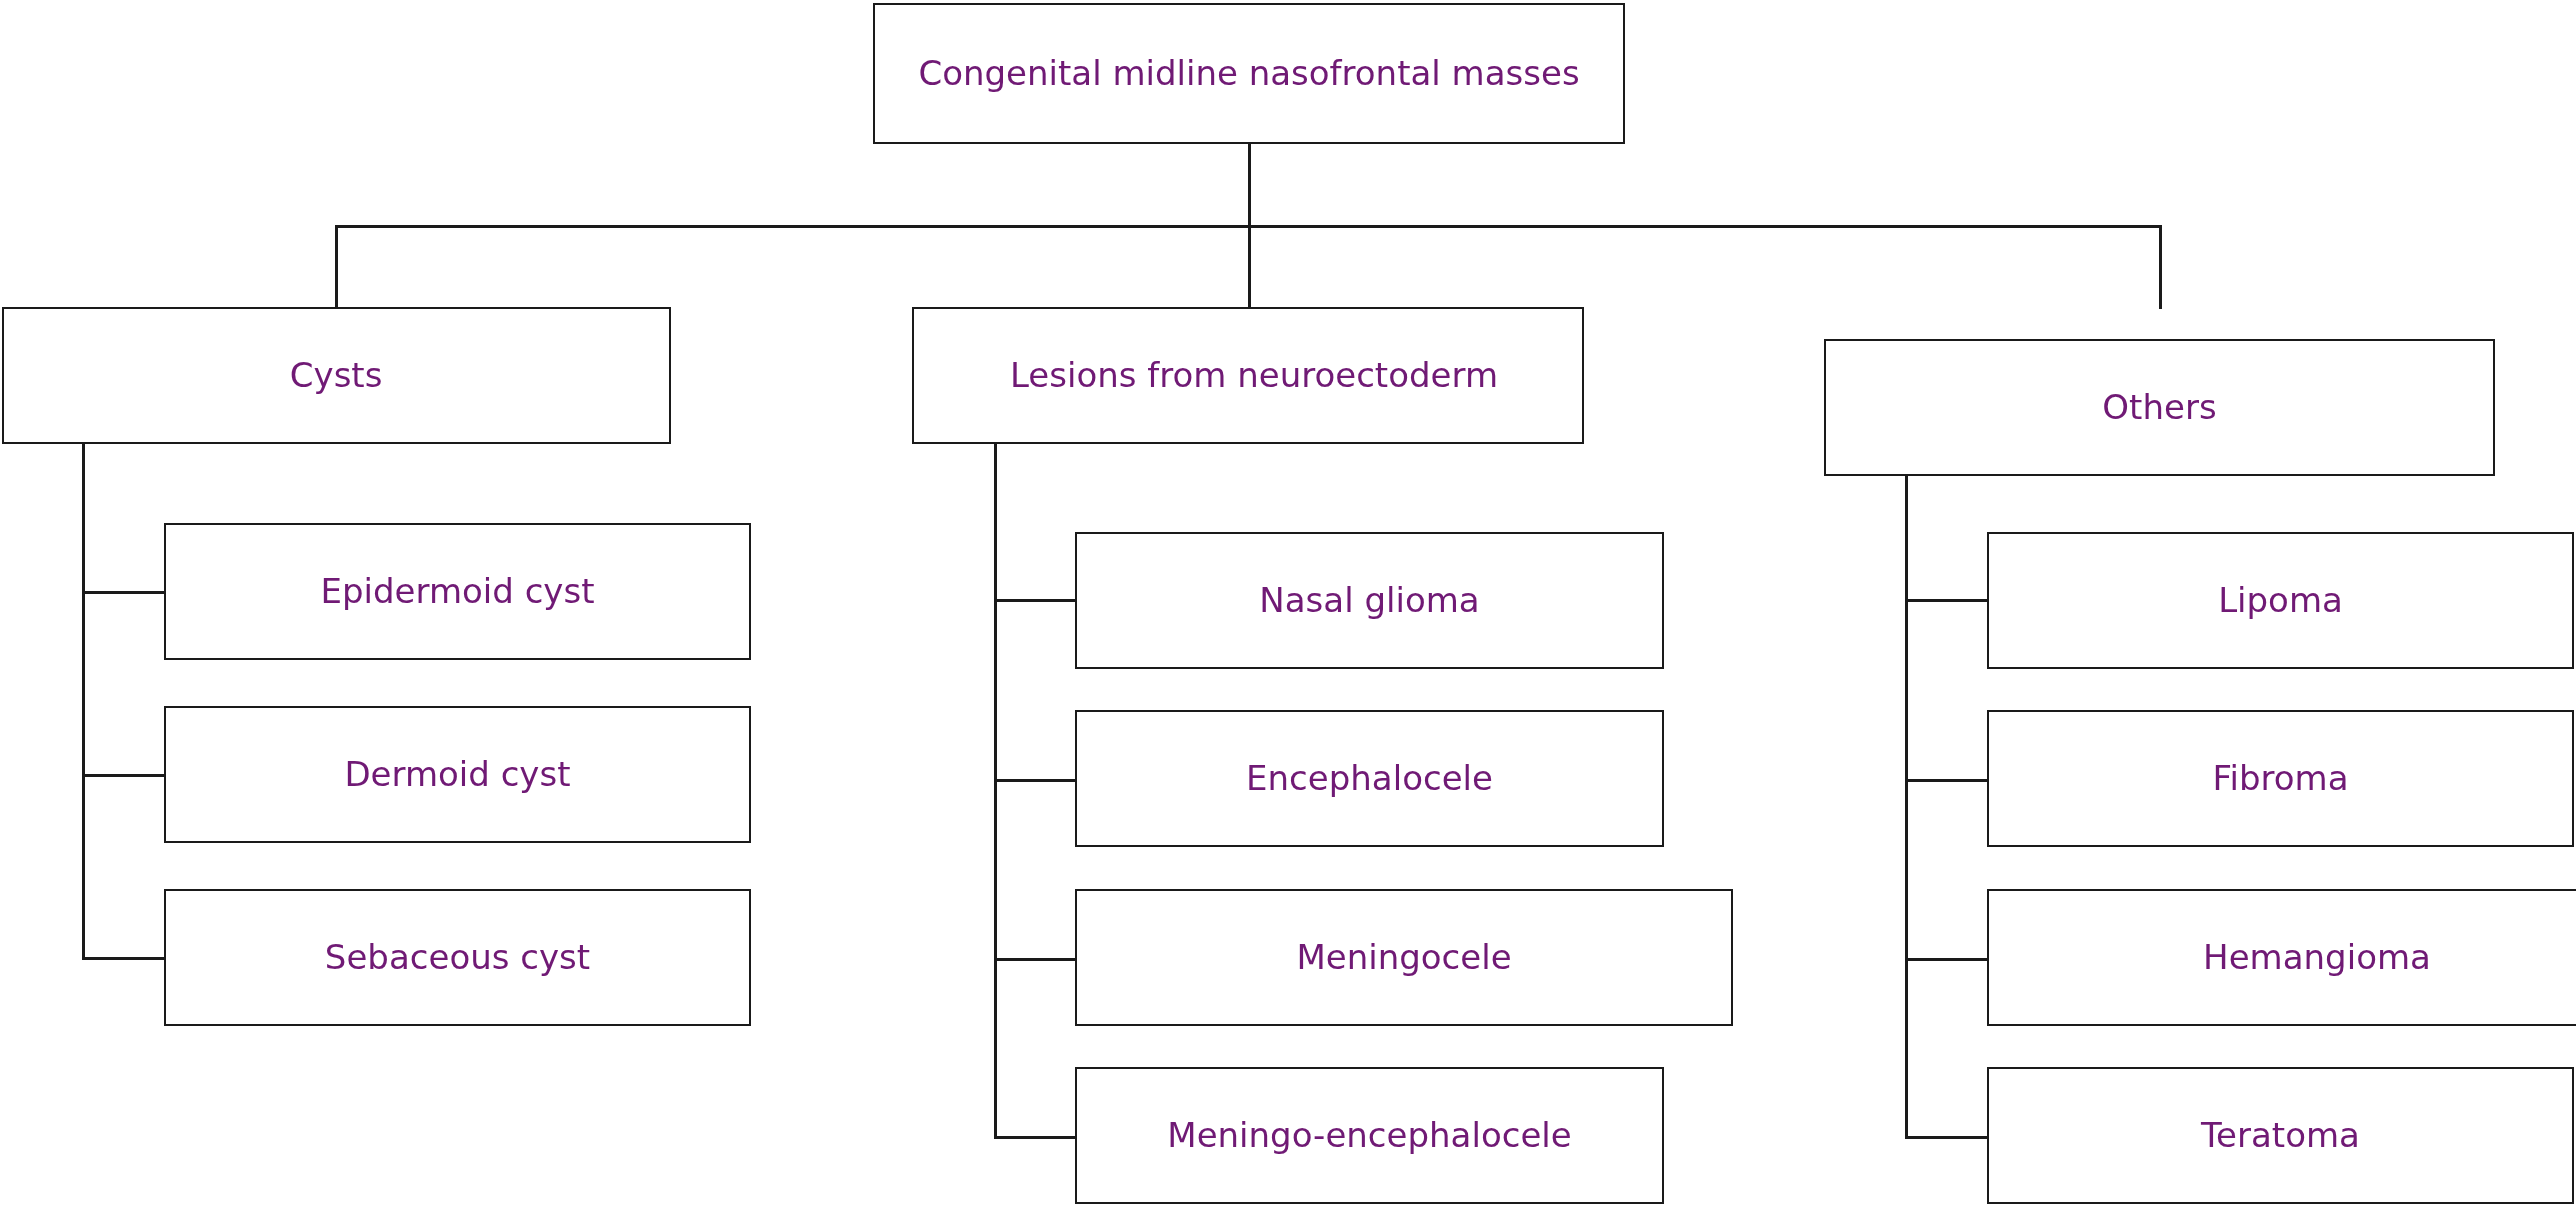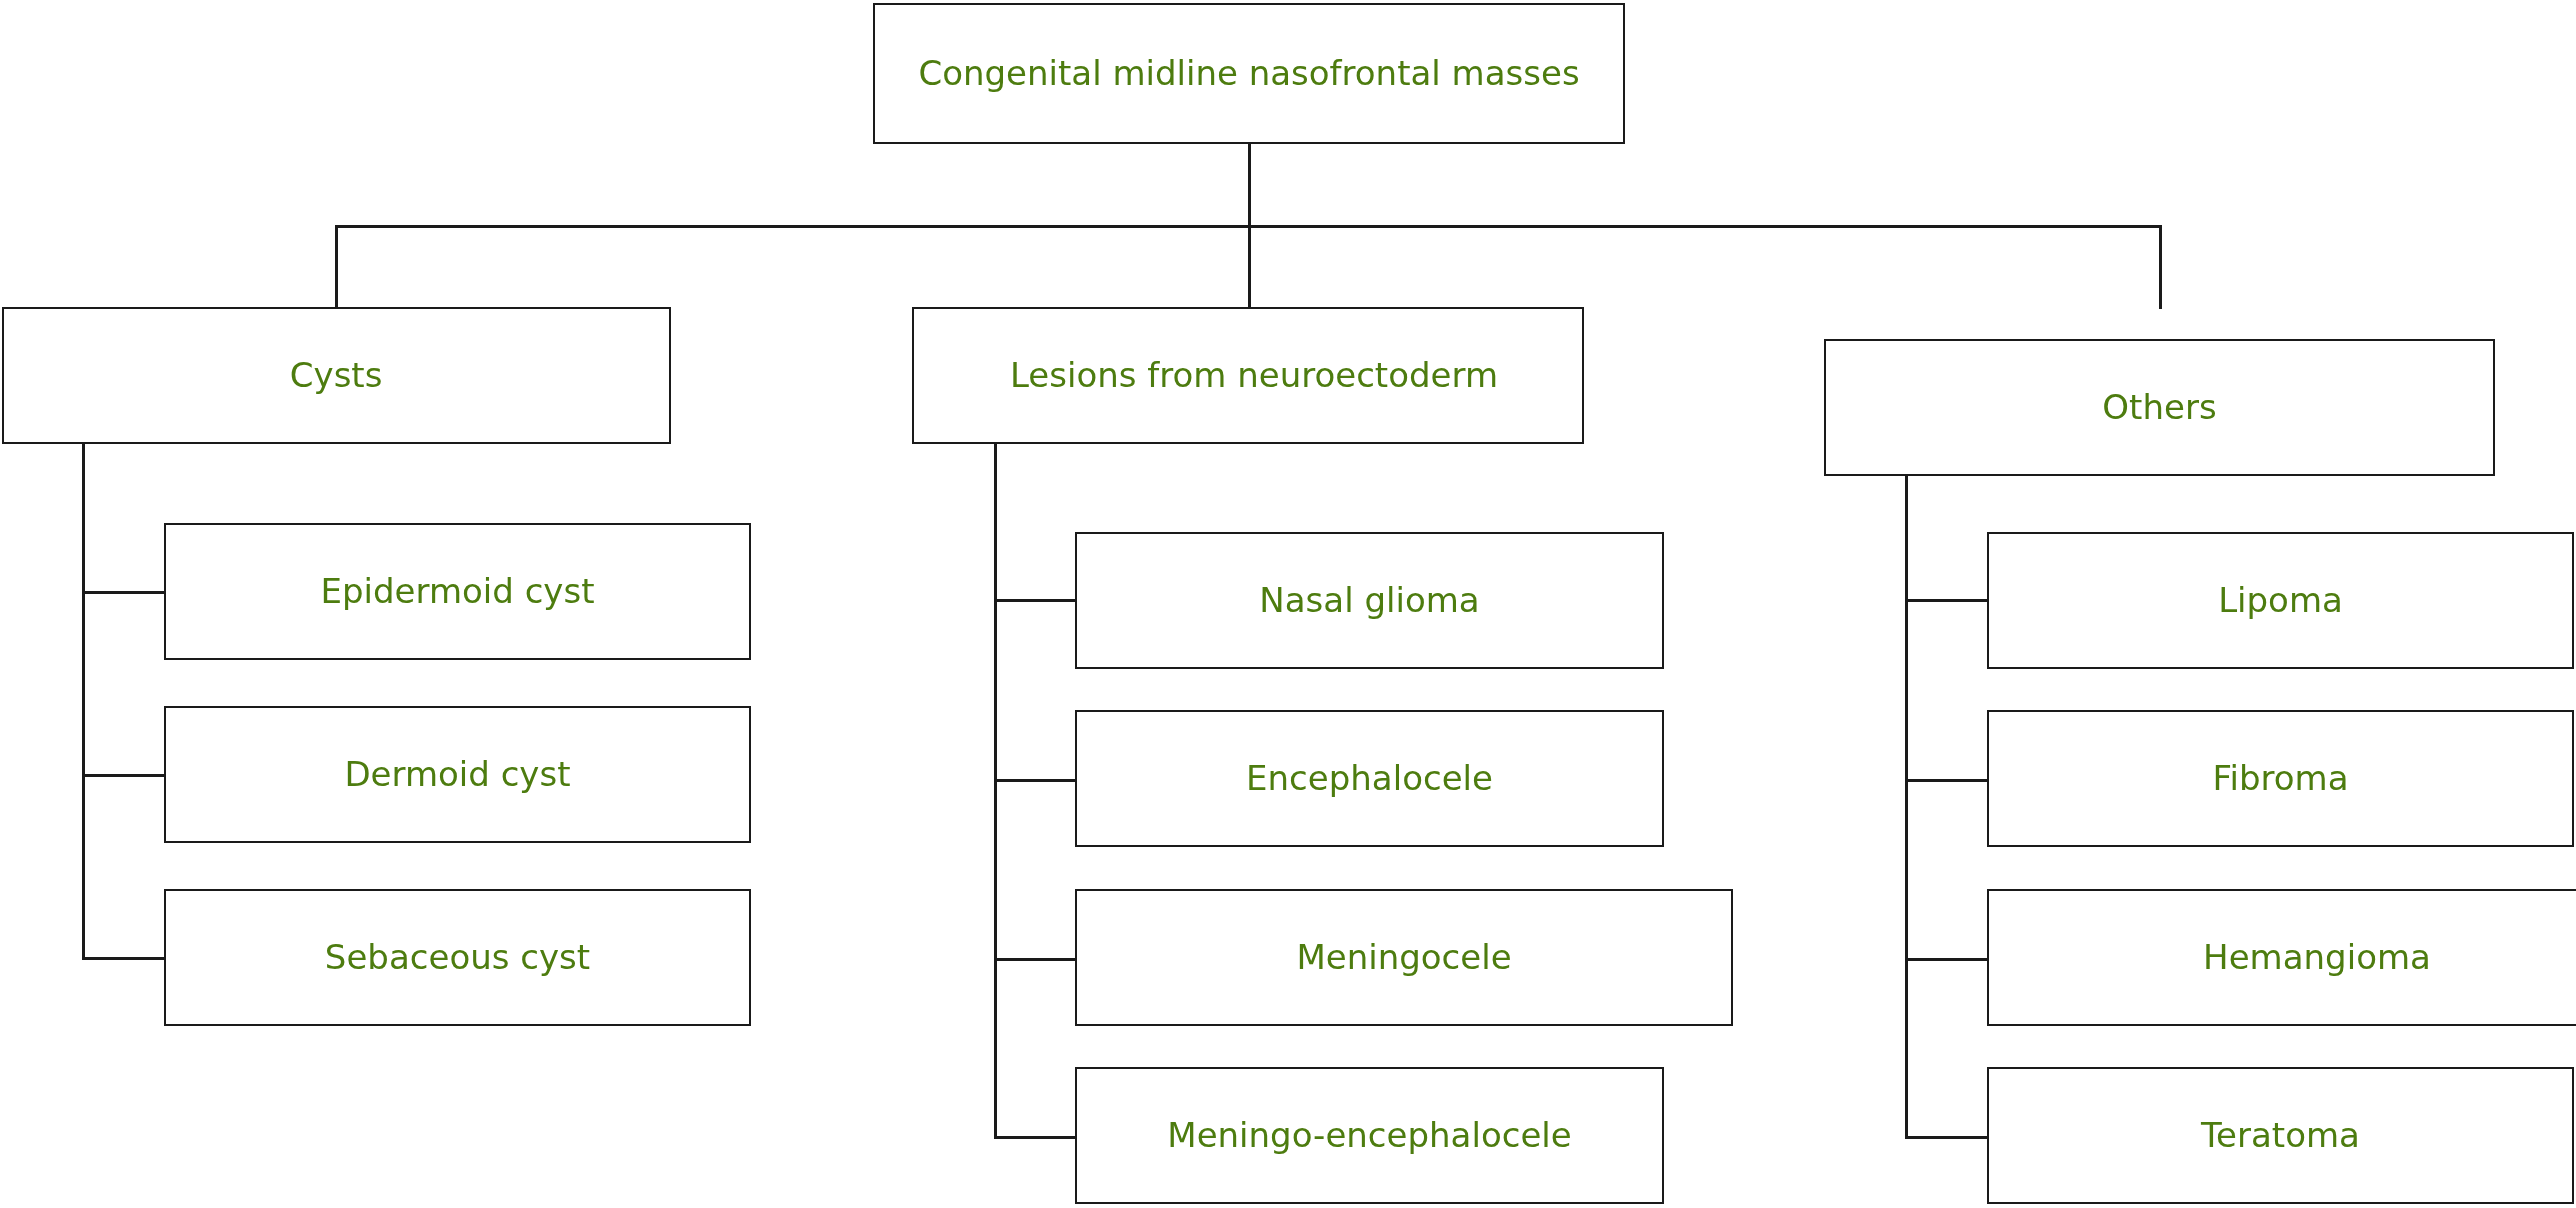--- a/index.html
+++ b/index.html
@@ -19,21 +19,21 @@
   }
   .node {
     position: absolute;
     box-sizing: border-box;
     border: 2.5px solid #1a1a1a;
     background: #ffffff;
     display: flex;
     align-items: center;
     justify-content: center;
     text-align: center;
-    color: #4d7c0f;
+    color: #701a75;
     font-family: "DejaVu Sans", sans-serif;
     line-height: 1.32;
     z-index: 2;
   }
   .node .label {
     display: block;
     padding: 0 11.4px;
     width: 100%;
   }
   .root {

